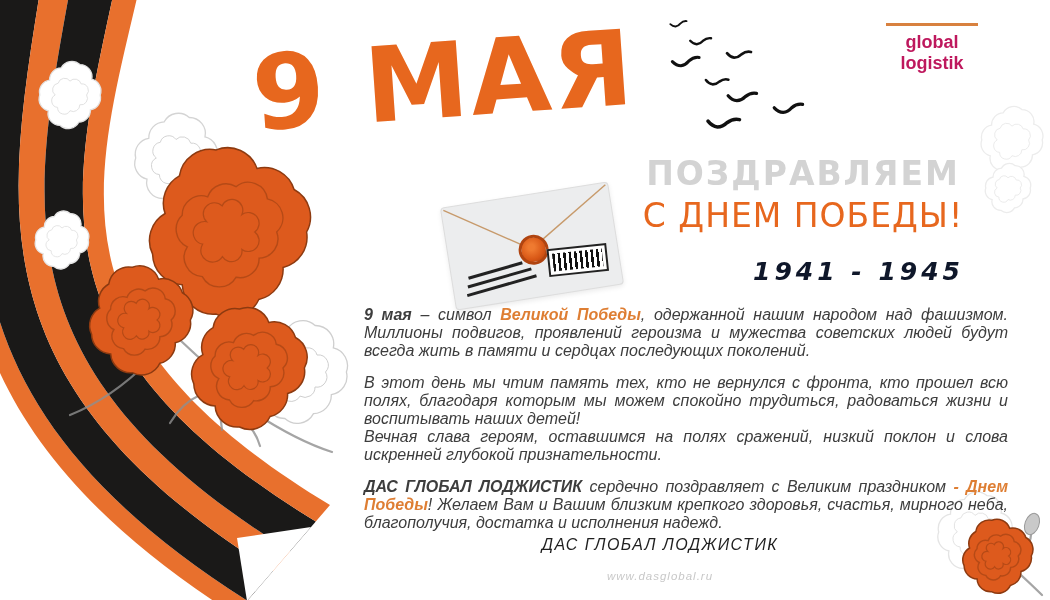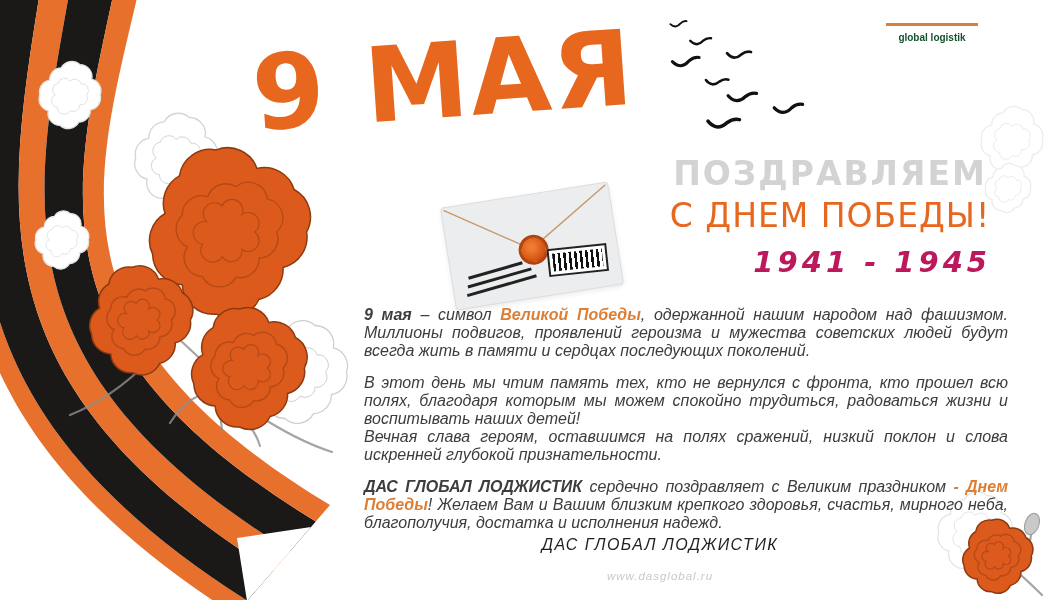--- a/index.html
+++ b/index.html
@@ -4,33 +4,33 @@
 <style>
   html,body{margin:0;padding:0;background:#fff;}
   .canvas{position:relative;width:1050px;height:600px;background:#fff;overflow:hidden;
           font-family:"Liberation Sans",sans-serif;}
   svg{display:block;}
   .layer{position:absolute;pointer-events:none;}
   
   .title-9may{position:absolute;left:252px;top:14px;white-space:nowrap;
     font-family:"DejaVu Sans",sans-serif;font-weight:800;font-size:104px;line-height:1.3;
     color:var(--accent);transform:rotate(-4deg);letter-spacing:2px;}
-  .congrats-block{position:absolute;left:661px;top:154px;width:338px;}
+  .congrats-block{position:absolute;left:634px;top:154px;width:338px;}
   .congrats{font-family:"DejaVu Sans",sans-serif;font-weight:700;font-size:33px;
     color:var(--congrats-gray);letter-spacing:2px;text-align:center;white-space:nowrap;}
   .victory{font-family:"DejaVu Sans",sans-serif;font-weight:400;font-size:33px;
     color:var(--accent);text-align:center;white-space:nowrap;margin-top:3px;letter-spacing:1px;}
-  .years{font-family:"DejaVu Sans",sans-serif;font-weight:700;font-style:italic;font-size:29px;
-    color:#be185d;text-align:right;padding-right:8px;letter-spacing:4px;margin-top:10px;}
+  .years{font-family:"DejaVu Sans",sans-serif;font-weight:700;font-style:italic;font-size:25px;
+    color:#0f172a;text-align:right;padding-right:8px;letter-spacing:4px;margin-top:22px;}
   
   .logo{position:absolute;left:872px;top:20px;width:120px;text-align:center;}
   .logo-das{font-family:"DejaVu Sans",sans-serif;font-weight:800;font-size:46px;line-height:1.05;
     color:#141414;letter-spacing:1px;}
   .logo-line{width:92px;height:3px;background:#d8813f;margin:3px auto 6px;}
-  .logo-sub{font-size:10px;font-weight:700;color:#14532d;}
+  .logo-sub{font-size:18px;font-weight:700;color:#be185d;}
   
   .body-text{position:absolute;left:364px;top:306px;width:644px;
     font-style:italic;font-size:16px;line-height:18px;color:var(--body-ink);
     text-align:justify;}
   .body-text p{margin:0 0 14px;}
   .body-text .b{font-weight:700;}
   .body-text .o{color:var(--text-orange);}
   
   .footer{position:absolute;left:430px;top:536px;width:460px;text-align:center;}
   .company{font-size:16px;letter-spacing:1.5px;color:#1f1f1f;font-style:italic;}

